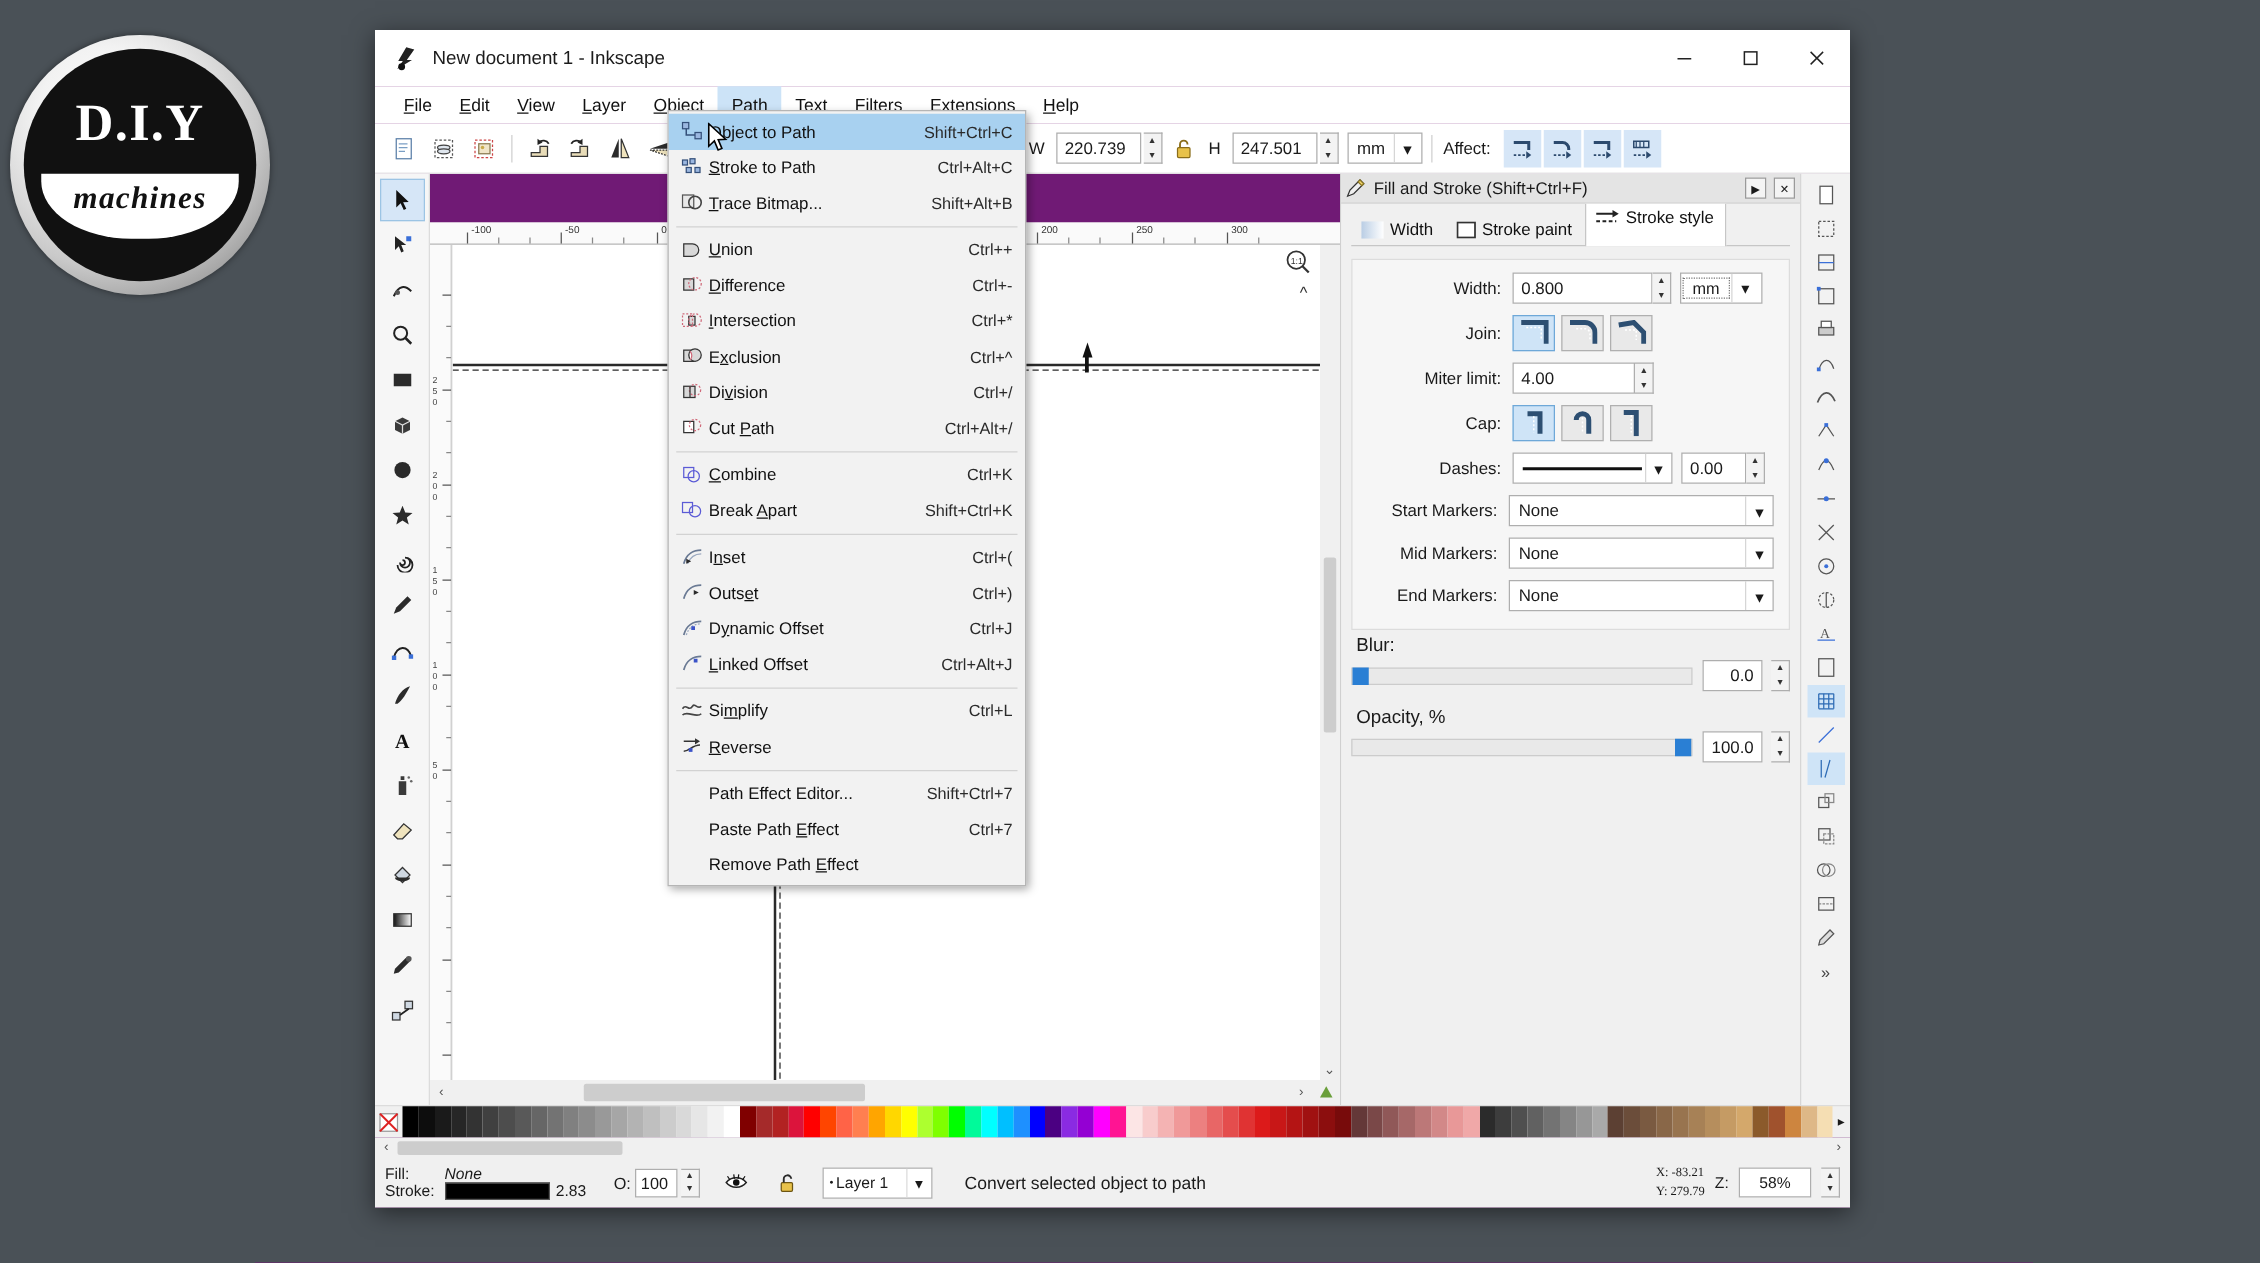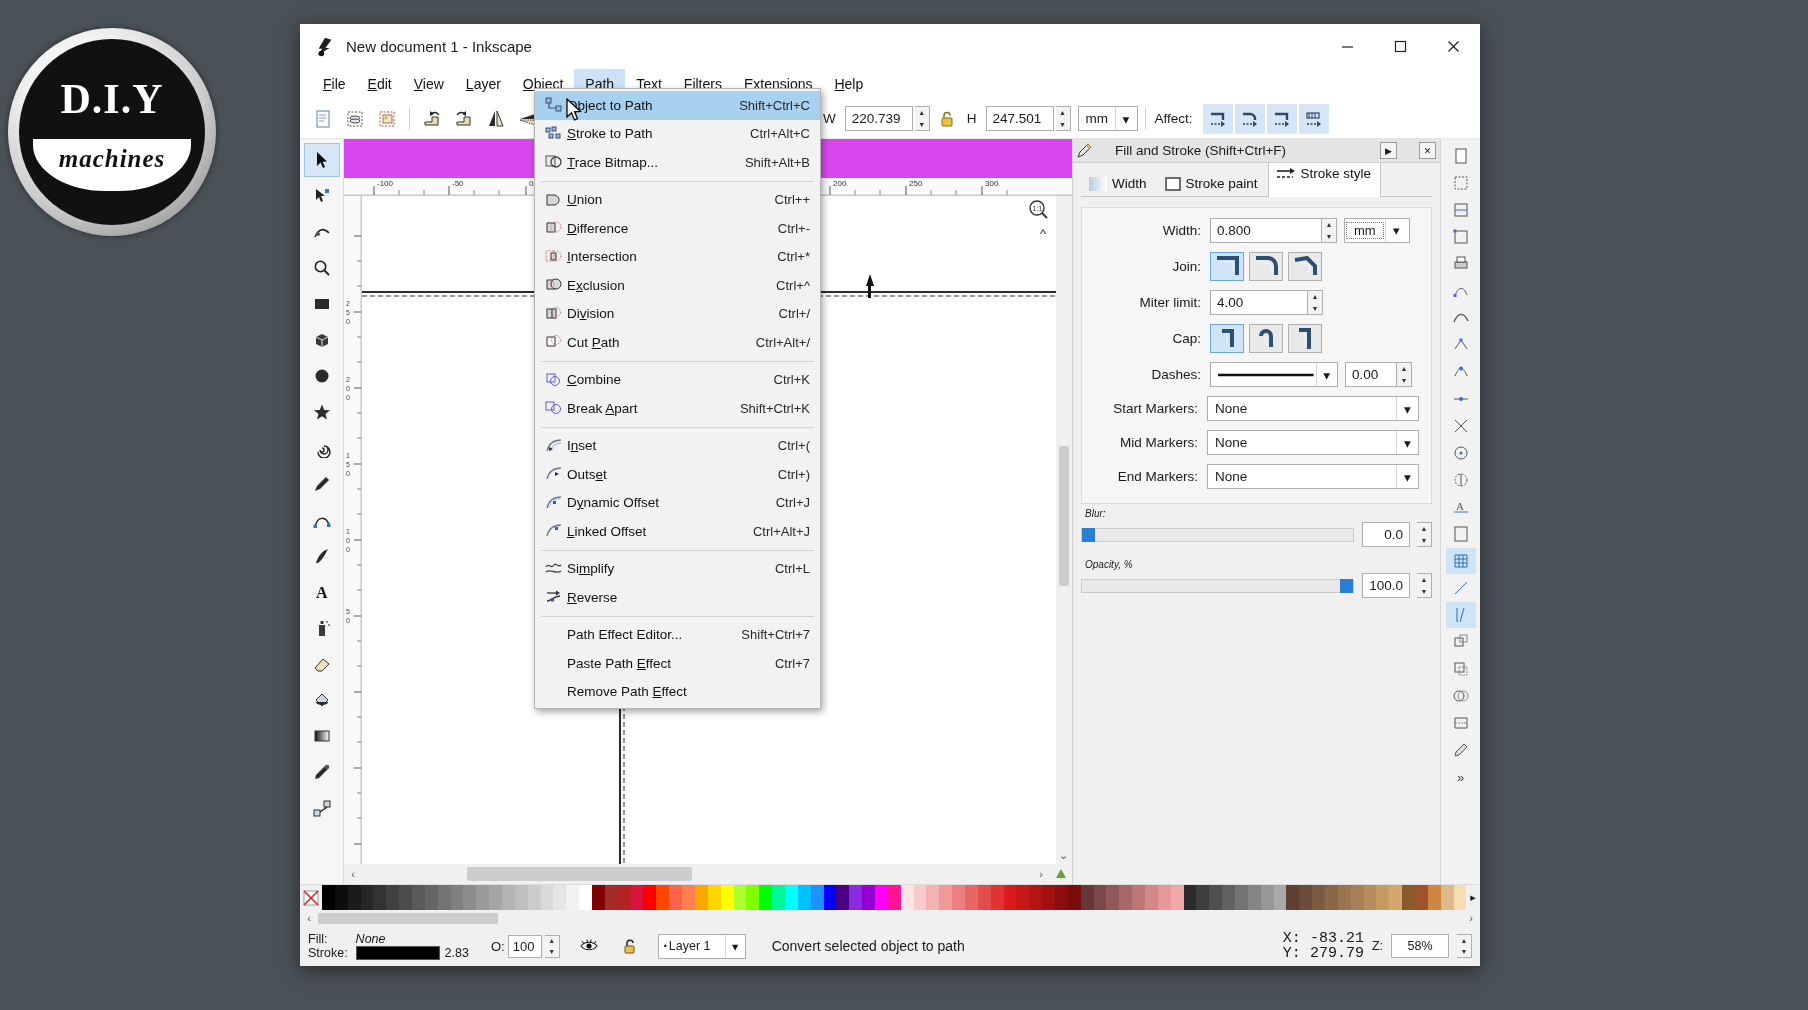--- a/index.html
+++ b/index.html
@@ -36,21 +36,21 @@
     display:flex; align-items:flex-start; justify-content:center;
   }
   #logo .mach {
     color:#111; font-family:"Liberation Serif", serif; font-style:italic;
     font-size:25px; font-weight:bold; margin-top:6px; letter-spacing:1px;
   }
 
   
   #win {
     position:absolute; left:300px; top:24px; width:1180px; height:942px;
-    background:#d946ef; box-shadow:0 4px 18px rgba(0,0,0,.5);
+    background:#701a75; box-shadow:0 4px 18px rgba(0,0,0,.5);
     display:flex; flex-direction:column;
   }
 
   
   #titlebar { height:45px; background:#fff; display:flex; align-items:center; flex:none; }
   #titlebar .ink-ico { width:22px; height:22px; margin-left:14px; margin-right:10px; }
   #titlebar .t-text { font-size:15px; color:#1b1b1b; }
   #titlebar .spacer { flex:1; }
   .wbtn { width:53px; height:45px; display:flex; align-items:center; justify-content:center; cursor:default; }
   .wbtn svg { display:block; }
@@ -81,21 +81,21 @@
   #vruler { width:18px; background:#fafafa; border-right:1px solid #c8c8c8; position:relative; overflow:hidden; flex:none;}
   #canvas { flex:1; background:#fff; position:relative; overflow:hidden; }
   #vscroll { width:16px; background:#f0f0f0; position:relative; flex:none; }
   #hscrollrow { height:20px; display:flex; align-items:center; background:#f0f0f0; flex:none;}
   .sc-arrow { width:18px; text-align:center; font-size:11px; color:#555; }
   .sc-track { flex:1; height:14px; background:#f0f0f0; position:relative; }
   .sc-thumb { position:absolute; background:#cdcdcd; border-radius:2px; }
 
   
   #dock { width:368px; background:#f0f0f0; border-left:1px solid #d0d0d0; display:flex; flex-direction:column; flex:none;}
-  #dockhead { height:24px; background:#e4e4e4; display:flex; align-items:center; padding:0 4px; gap:22px; border-bottom:1px solid #cfcfcf;}
+  #dockhead { height:24px; background:#e4e4e4; display:flex; align-items:center; padding:0 4px; gap:6px; border-bottom:1px solid #cfcfcf;}
   #dockhead .dh-title { font-size:13.5px; flex:1; }
   .dh-btn { width:17px; height:17px; border:1px solid #9a9a9a; background:#f4f4f4; display:flex; align-items:center; justify-content:center; font-size:9px; }
   #dockbody { flex:1; background:#f0f0f0; padding:8px 8px 0 8px; overflow:hidden; }
 
   .tabs { display:flex; align-items:flex-end; height:26px; border-bottom:1px solid #c6c6c6; margin-bottom:10px; }
   .tab { display:flex; align-items:center; gap:5px; padding:4px 9px 5px 7px; font-size:13.5px; color:#111; border:1px solid transparent; border-bottom:none; }
   .tab.sel { background:#fff; border-color:#c6c6c6; margin-bottom:-1px; padding-bottom:16px; }
 
   .frm { background:#f6f6f6; border:1px solid #dcdcdc; padding:10px 12px 12px 10px; }
   .row { display:flex; align-items:center; margin-bottom:9px; }
@@ -106,21 +106,21 @@
   .combo { height:25px; border:1px solid #aeaeae; background:#fff; display:flex; align-items:center; font-size:13.5px; padding-left:7px; }
   .combo .arw { margin-left:auto; width:22px; height:100%; display:flex; align-items:center; justify-content:center; border-left:1px solid #d6d6d6; }
   .togs { display:flex; gap:5px; }
   .tg { width:34px; height:29px; border:1px solid #b0b0b0; background:#e9e9e9; display:flex; align-items:center; justify-content:center; }
   .tg.on { background:#cfe4f7; border-color:#6ea8d8; }
   .unitbox { height:25px; border:1px solid #aeaeae; background:#fff; display:flex; align-items:center; }
   .unitbox .u { padding:0 7px; font-size:13px; border:1px dotted #777; margin:1px; }
   .unitbox .arw { width:22px; display:flex; align-items:center; justify-content:center; border-left:1px solid #d6d6d6; height:100%; }
 
   .sldrow { margin-top:4px; }
-  .sldlabel { font-size:10px; margin:4px 0 3px 4px;font-style:italic; }
+  .sldlabel { font-size:15px; margin:4px 0 3px 4px; }
   .sldline { display:flex; align-items:center; gap:8px; }
   .slider { flex:1; height:14px; position:relative; background:#e9e9e9; border:1px solid #cccccc;}
   .slider .knob { position:absolute; top:-1px; width:13px; height:14px; background:#2a7fd4; }
 
   
   #snapbar { width:40px; background:#f2f2f2; border-left:1px solid #d6d6d6; display:flex; flex-direction:column; align-items:center; padding-top:4px; gap:1px; flex:none;}
   .snp { width:30px; height:26px; display:flex; align-items:center; justify-content:center; }
   .snp.on { background:#cfe4f7; }
 
   
@@ -137,21 +137,21 @@
   .fs-grid { display:grid; grid-template-columns:auto auto; gap:0 8px; font-size:12.5px; }
   .fs-grid .k { text-align:left; }
   .swatch-none { font-style:italic; font-size:12.5px; }
   .swatch { width:84px; height:14px; background:#000; border:1px solid #555; display:inline-block; vertical-align:middle;}
   .ostack { display:flex; align-items:center; gap:3px; margin-left:6px; font-size:13px;}
   .obox { width:34px; height:23px; border:1px solid #aeaeae; background:#fff; font-size:13px; display:flex; align-items:center; padding-left:4px;}
   .layerbox { width:88px; height:25px; border:1px solid #aeaeae; background:#fff; display:flex; align-items:center; font-size:12.5px; padding-left:5px;}
   .layerbox .arw{ margin-left:auto; width:20px; height:100%; display:flex; align-items:center; justify-content:center; border-left:1px solid #dcdcdc;}
   #sttext { font-size:14px; margin-left:10px; }
   #stright { margin-left:auto; display:flex; align-items:center; gap:8px; padding-right:8px;}
-  .xy { font-family:Liberation Mono, monospace; font-size:15px; line-height:15px; }
+  .xy { font-family:Liberation Serif, serif; font-size:10px; line-height:15px; }
   .zbox { width:58px; height:24px; border:1px solid #aeaeae; background:#fff; font-size:12.5px; display:flex; align-items:center; justify-content:center;}
 
   
   #pathmenu {
     position:absolute; left:534px; top:88px; width:287px;
     background:#f2f2f2; border:1px solid #b5b5b5; box-shadow:2px 3px 7px rgba(0,0,0,.35);
     padding:2px 0; z-index:60;
   }
   .pm-item { height:28.5px; display:flex; align-items:center; padding:0 10px 0 6px; font-size:13.5px; color:#111; }
   .pm-item.hl { background:#a8d1f0; }

